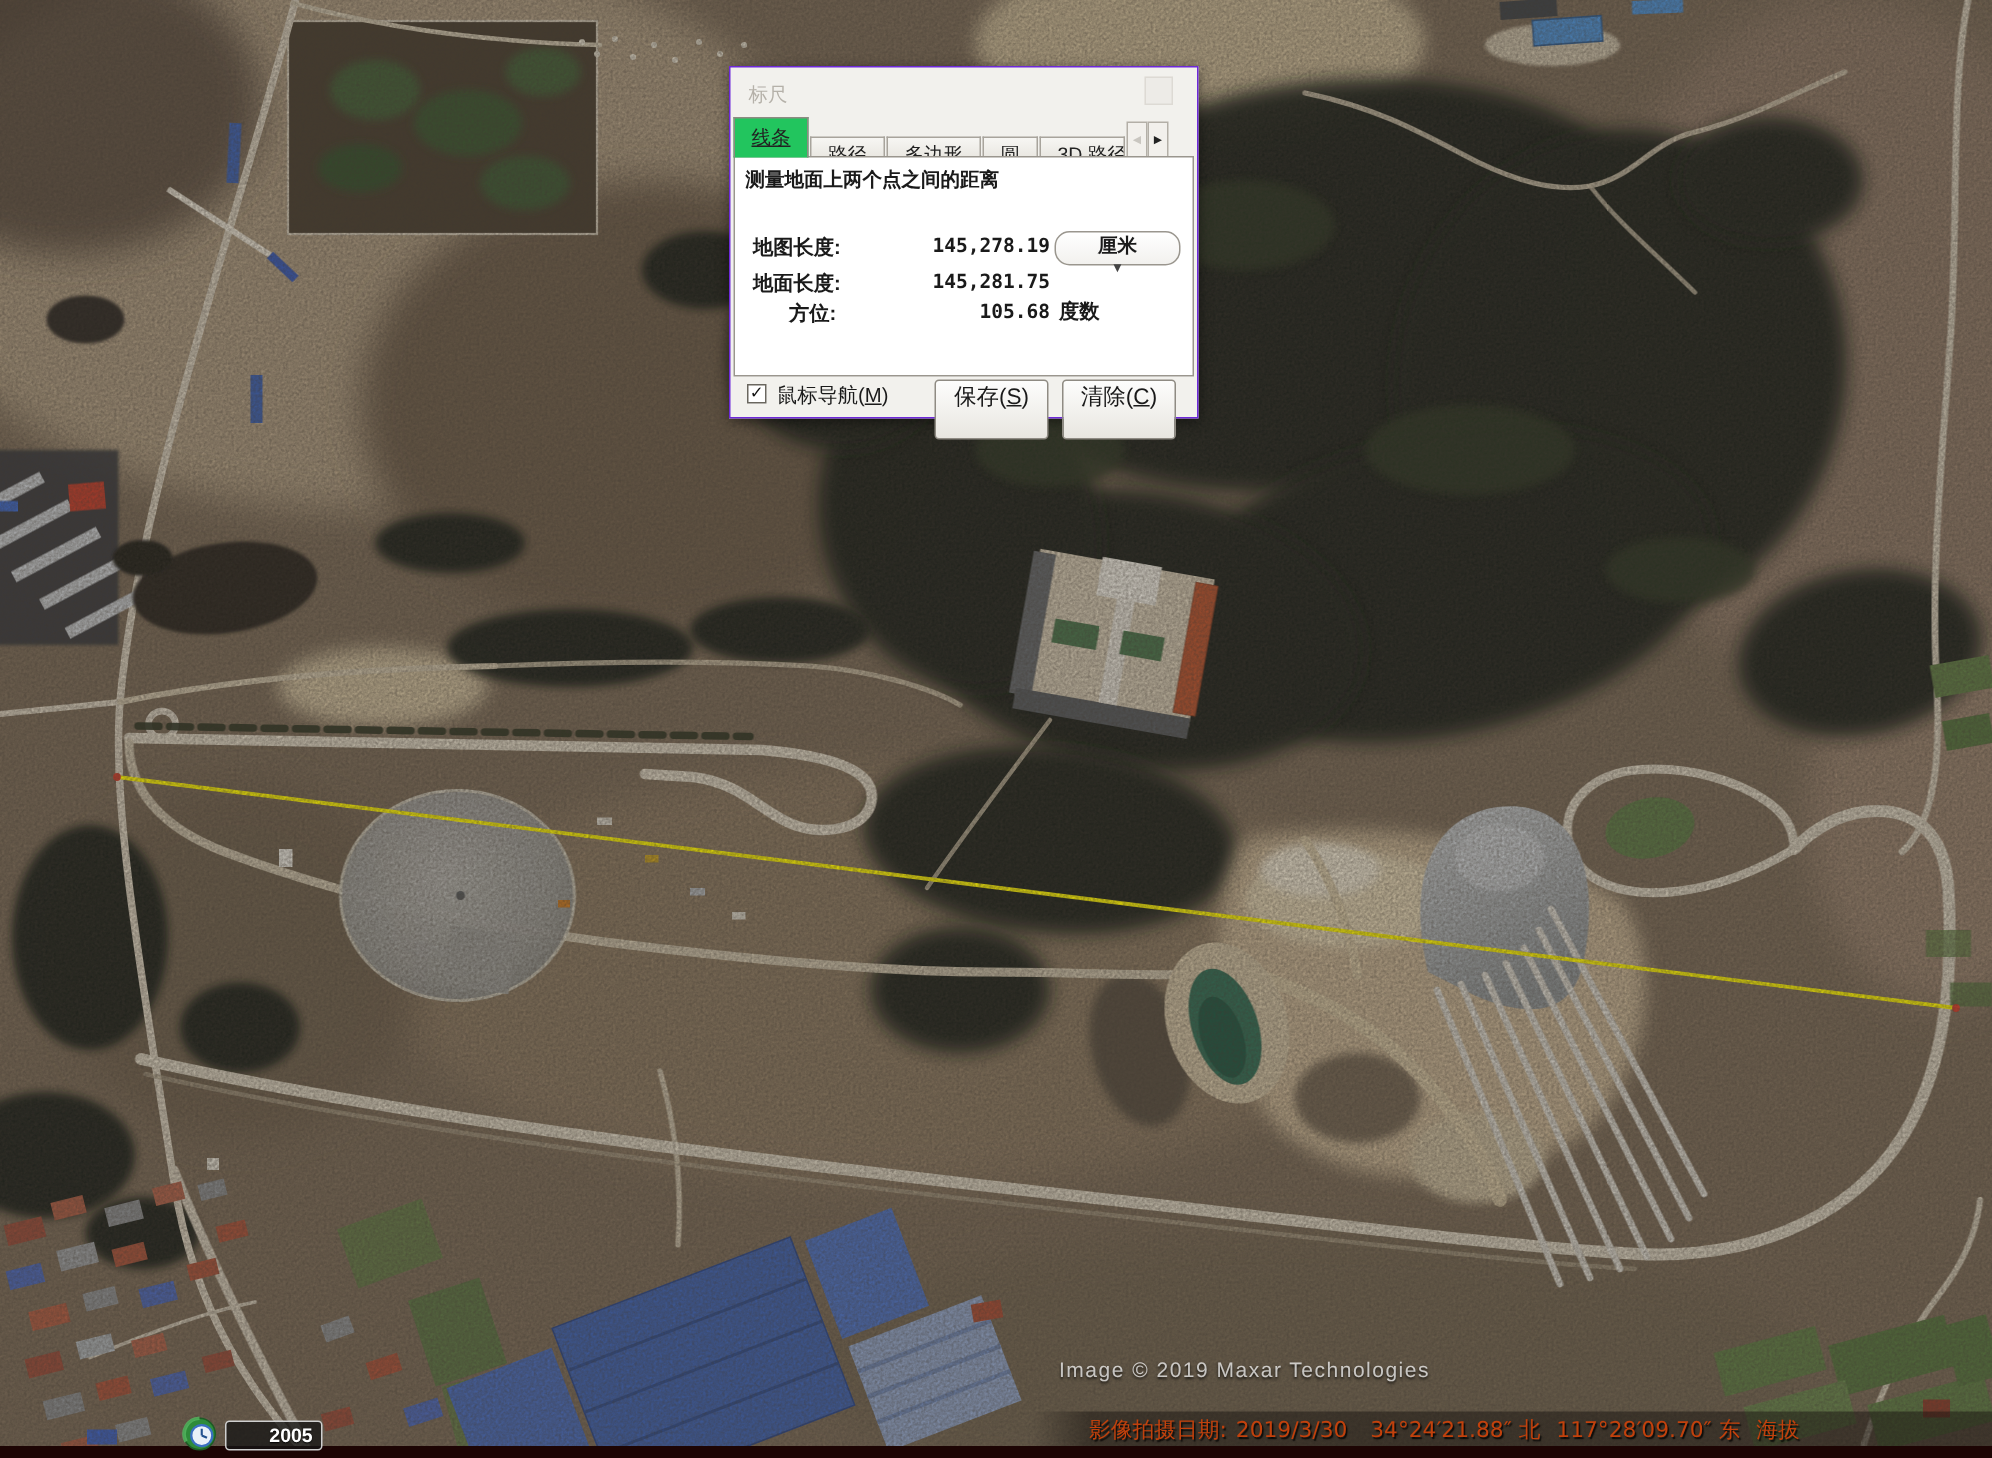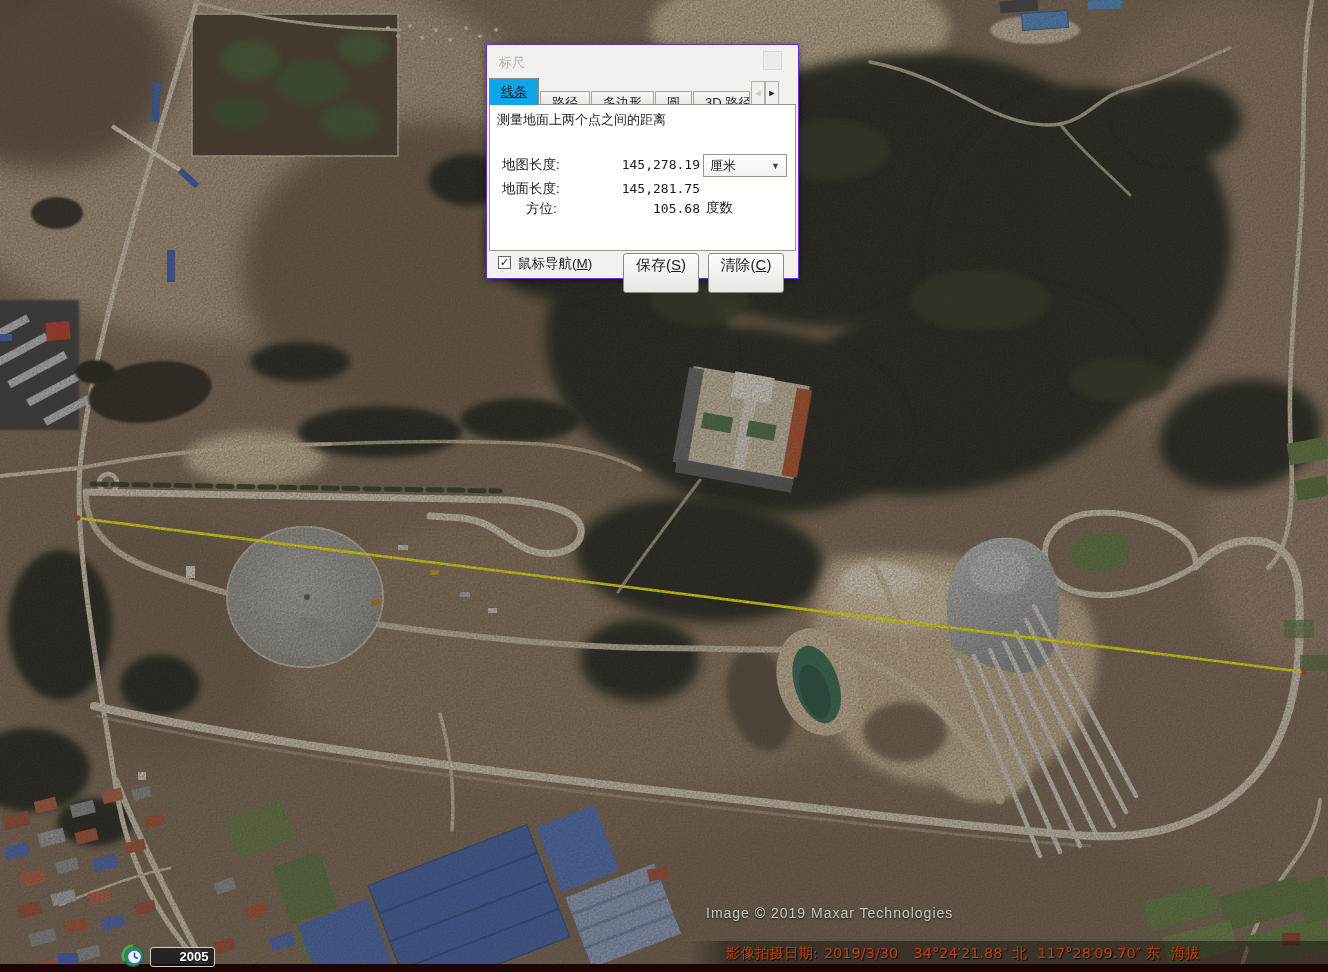--- a/index.html
+++ b/index.html
@@ -11,34 +11,34 @@
   .dlg{position:absolute;left:486px;top:44px;width:311px;height:233px;
        background:#f2f1ed;border:1px solid #6d28d9;box-shadow:0 2px 8px rgba(0,0,0,.45);
        font-size:13px;color:#1a1a1a;}
   .dlg-title{position:absolute;left:12px;top:9px;font-size:13px;color:#b5b1a9;}
   .dlg-close{position:absolute;right:16px;top:6px;width:17px;height:17px;
        background:#edebe7;border:1px solid #dddad4;}
   .tabbar{position:absolute;left:2px;top:33px;right:2px;height:27px;display:flex;align-items:flex-end;}
   .tab{box-sizing:border-box;height:14px;line-height:21px;padding:0 11px;margin-right:1px;
        background:linear-gradient(#f7f6f3,#e9e7e1);border:1px solid #a8a49c;border-bottom:none;
        color:#222;white-space:nowrap;}
-  .tab.active{height:27px;line-height:25px;background:#0ea5e9;border-color:#8e8a82;position:relative;z-index:3;text-decoration:underline;}
+  .tab.active{height:27px;line-height:25px;background:#22c55e;border-color:#8e8a82;position:relative;z-index:3;text-decoration:underline;}
   .tab.trunc{max-width:57px;overflow:hidden;}
   .tab-scroll{box-sizing:border-box;width:14px;height:24px;background:#f2f0ec;border:1px solid #b3afa7;
        display:flex;align-items:center;justify-content:center;font-size:9px;padding:0;}
   .tab-scroll.disabled{color:#c9c6c0;}
   .tab-scroll.on{color:#222;}
   .panel{position:absolute;left:2px;top:59px;width:305px;height:145px;background:#fff;
-       border:1px solid #9a968e;}
+       border:1px solid #9a968e;font-weight:bold;}
   .desc{position:absolute;left:7px;top:6px;font-size:13px;}
   .fld-label{position:absolute;font-size:13.5px;}
   .fld-value{position:absolute;font-family:"DejaVu Sans Mono",monospace;font-size:13px;text-align:right;width:110px;}
   .unit-dd{position:absolute;left:213px;top:49px;width:84px;height:23px;box-sizing:border-box;
-       background:linear-gradient(#fff,#f2f1ee);border:1px solid #9a968e;border-radius:0;
-       display:flex;align-items:center;padding:0 6px;justify-content:space-between;}
+       background:linear-gradient(#fff,#f2f1ee);border:1px solid #9a968e;border-radius:10px;
+       display:flex;align-items:center;padding:0 6px;justify-content:space-between;flex-direction:column;}
   .dd-arrow{font-size:9px;color:#444;}
   .deg-unit{position:absolute;left:216px;top:94px;font-size:13.5px;}
   .dlg-bottom{position:absolute;left:0;top:204px;right:0;height:29px;}
   .chk{position:absolute;left:11px;top:7px;width:13px;height:13px;box-sizing:border-box;
        background:#fff;border:1px solid #6a675f;font-size:11px;line-height:11px;text-align:center;color:#111;}
   .chk-label{position:absolute;left:31px;top:6px;font-size:13.5px;}
   .btn{position:absolute;top:4px;width:76px;height:40px;box-sizing:border-box;
        background:linear-gradient(#fdfdfc,#e8e6e0);border:1px solid #8f8b83;border-radius:3px;
        font-size:15px;text-align:center;line-height:21px;}
   .key-u{text-decoration:underline;}

